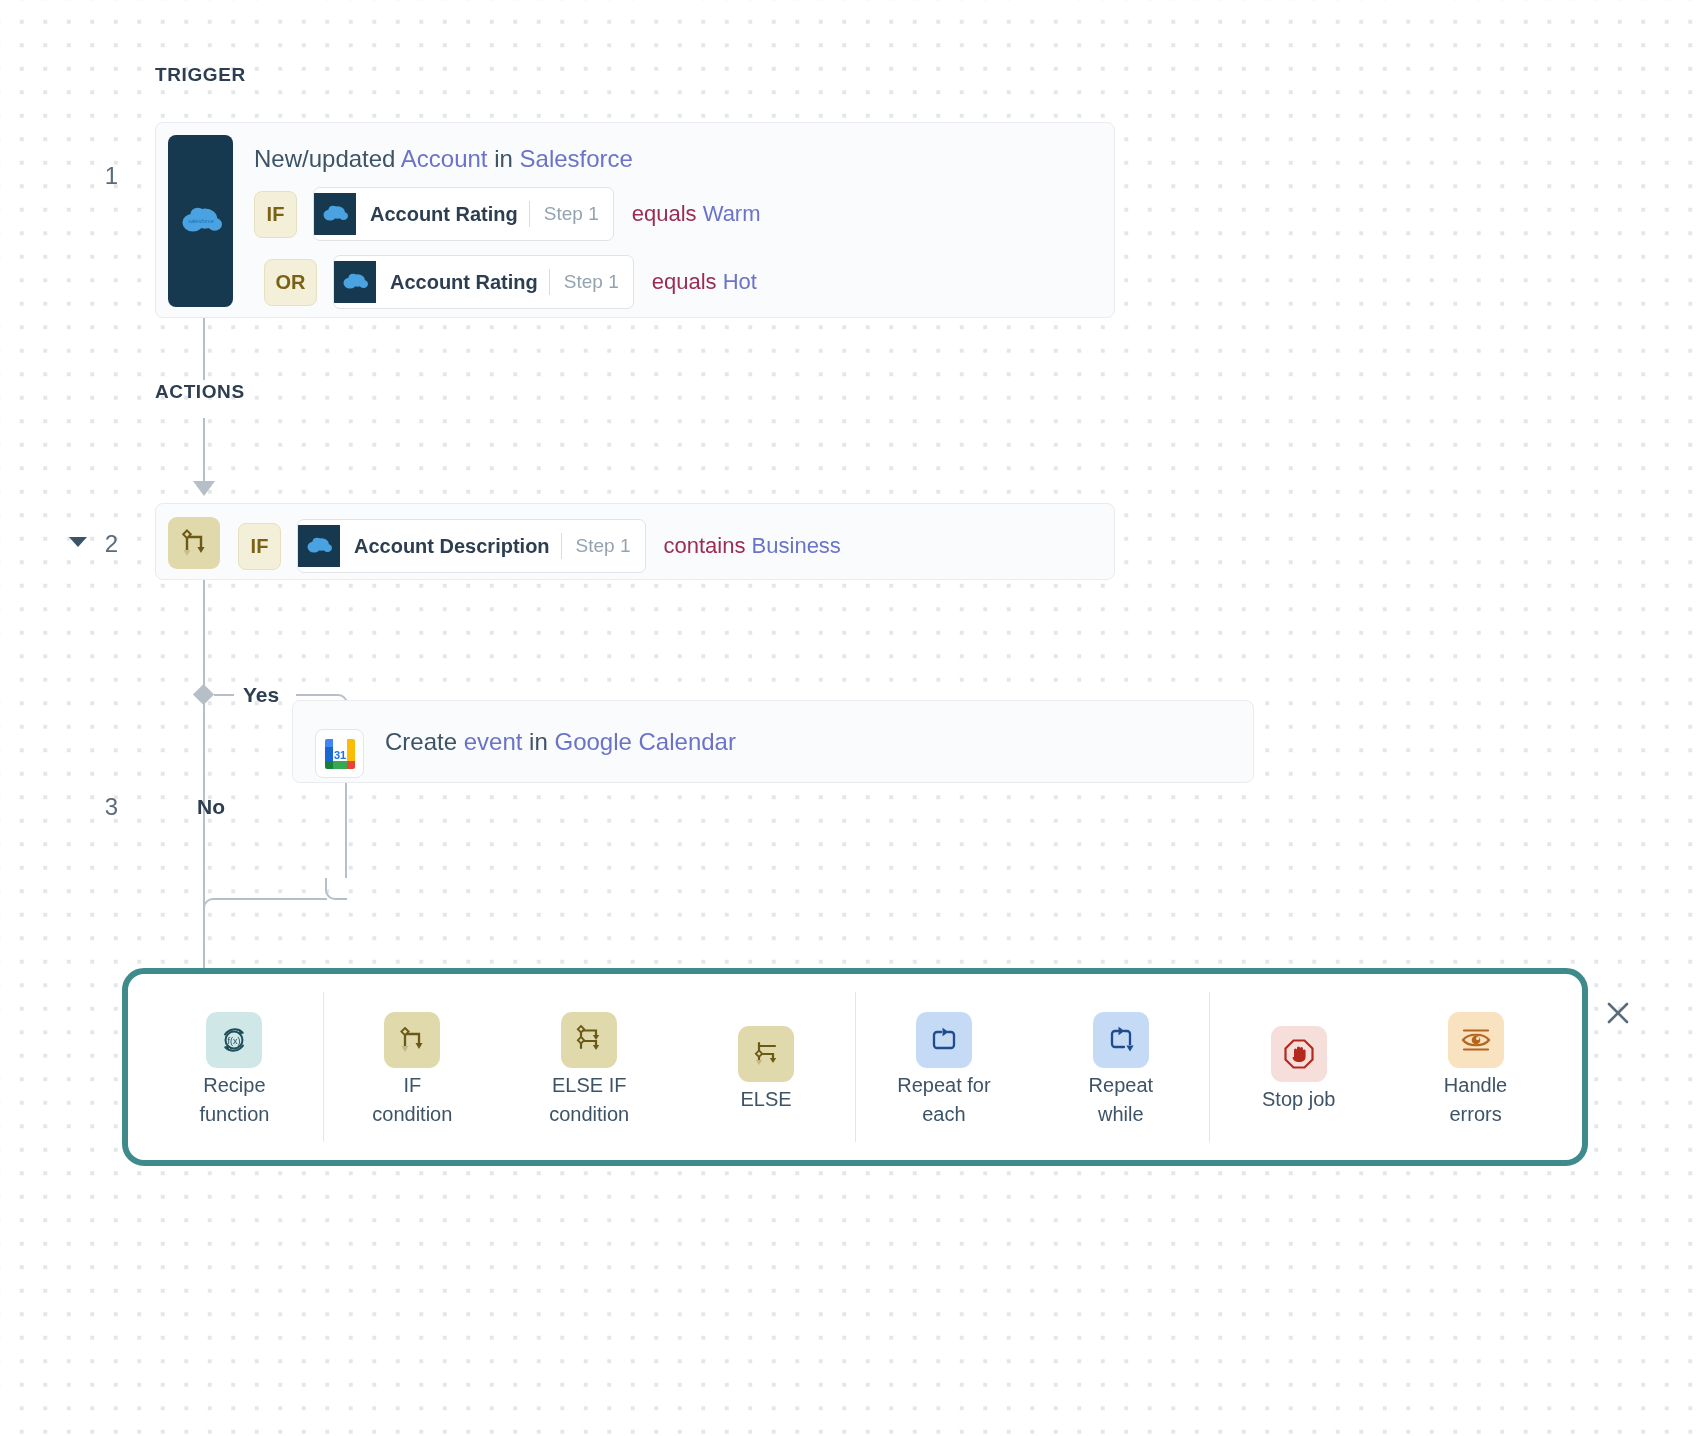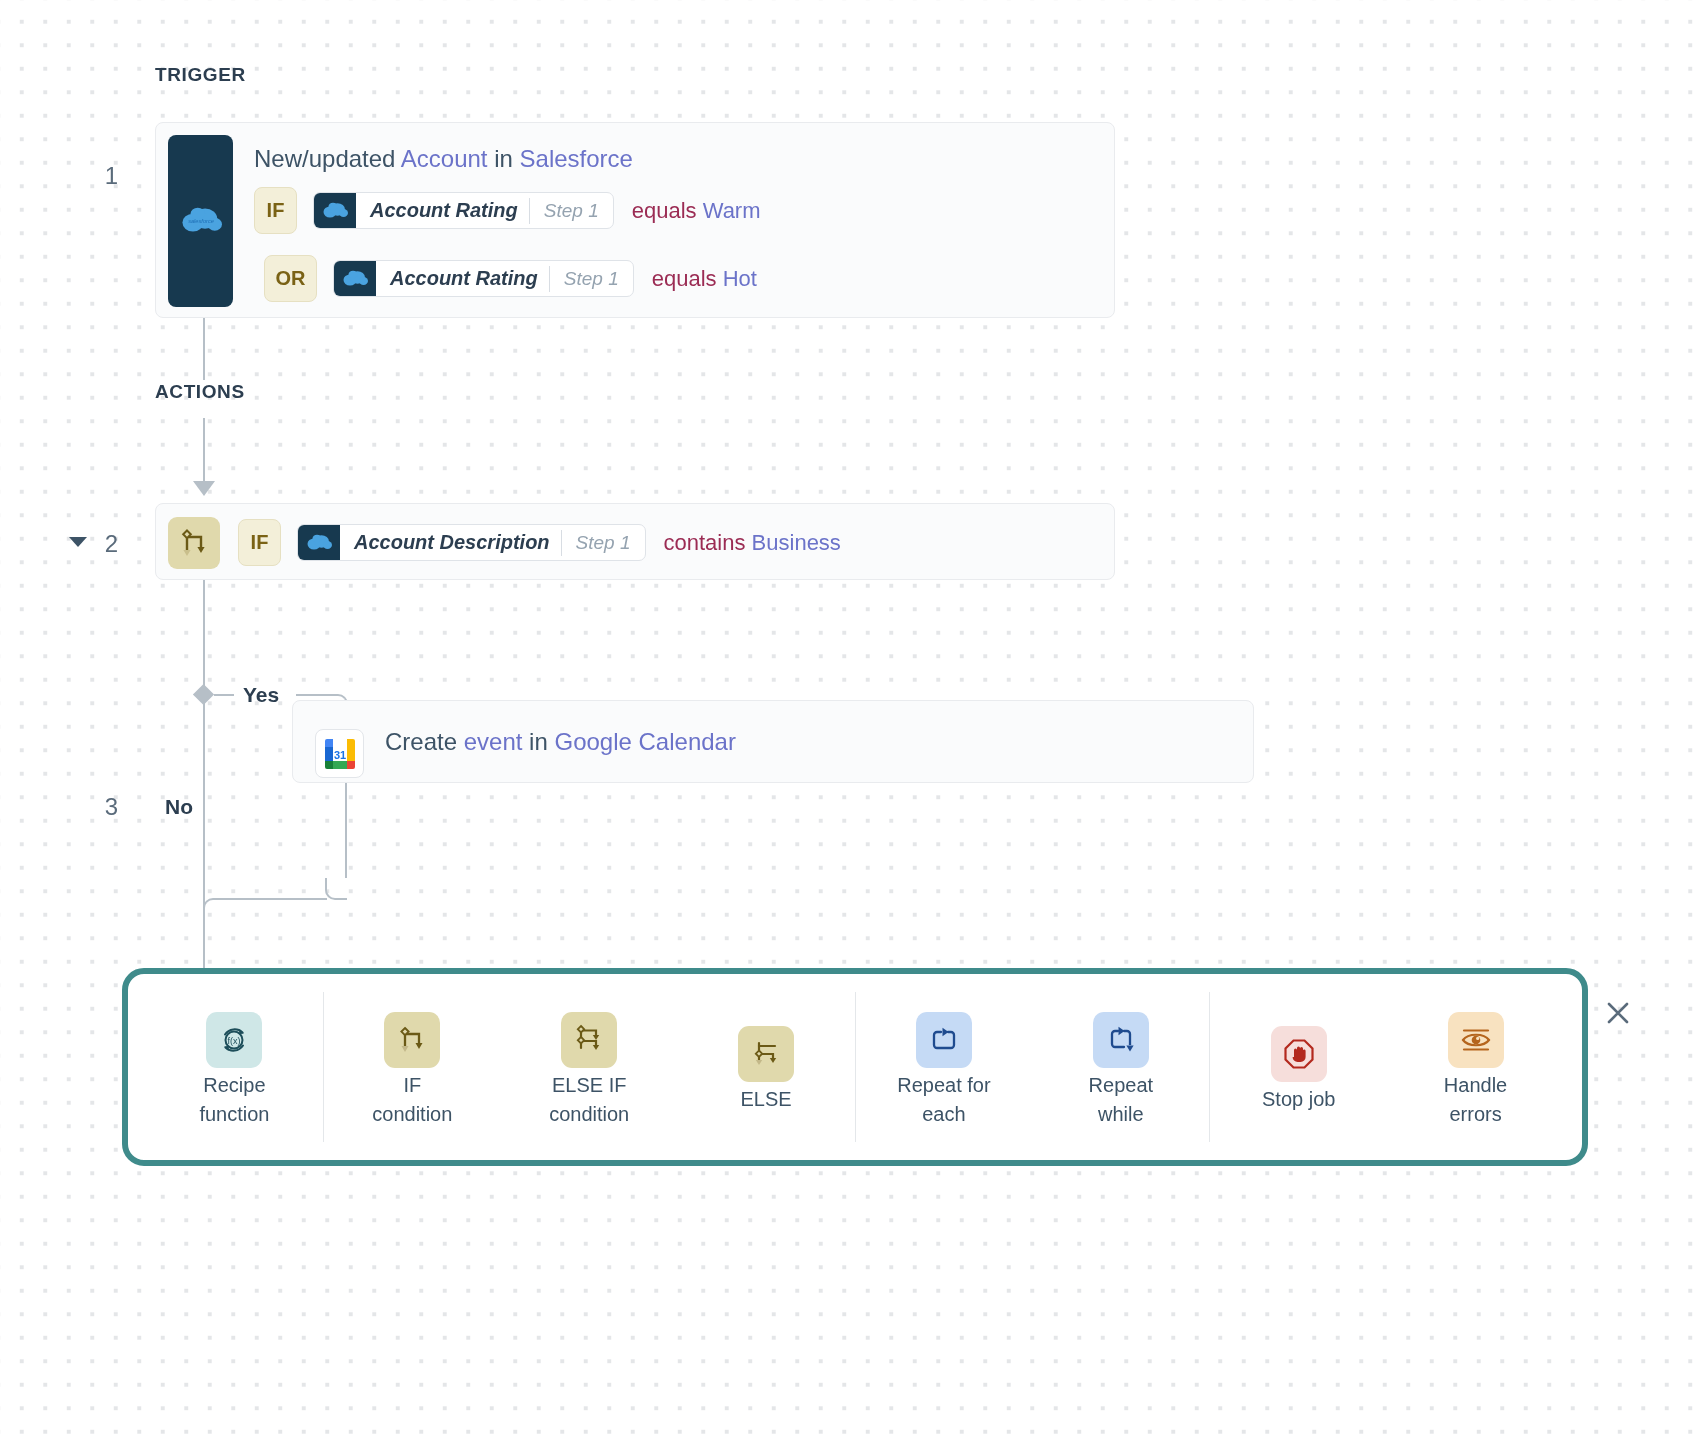--- a/index.html
+++ b/index.html
@@ -84,28 +84,27 @@
     background: #f3efd9;
     border: 1px solid #e6e0c2;
     border-radius: 8px;
     display: flex; align-items: center; justify-content: center;
     font-size: 20px; font-weight: 700; color: #7a6215;
     flex: none;
   }
 
   .pill {
     display: flex; align-items: center;
-    height: 37px;
+    height: 54px;
     background: #ffffff;
     border: 1px solid #dfe3e8;
     border-radius: 7px;
     overflow: hidden;
     margin-left: 16px;
     flex: none;
-    font-style: italic;
   }
   .pill-icon {
     width: 42px; height: 42px;
     background: #17394f;
     display: flex; align-items: center; justify-content: center;
     flex: none;
   }
   .pill-field {
     padding: 0 11px 0 14px;
     font-size: 20px; font-weight: 700; color: #2c3e50;
@@ -369,21 +368,21 @@
   <div class="diamond" style="left:196px; top:687px;"></div>
   <div class="conn conn-h" style="left:214px; top:694px; width:20px;"></div>
   <div class="branch-label" style="left:243px; top:683px;">Yes</div>
   <div class="conn conn-h" style="left:296px; top:694px; width:40px;"></div>
 
   <div class="elbow" style="left:326px; top:694px; width:22px; height:22px;
        border-left:none; border-bottom:none; border-top-right-radius:10px;"></div>
   <div class="conn conn-v" style="left:345px; top:716px; height:30px;"></div>
   <div class="arrowhead" style="left:335px; top:742px;"></div>
 
-  <div class="branch-label" style="left:165px; top:795px;">No</div>
+  <div class="branch-label" style="left:197px; top:795px;">No</div>
 
   <div class="step-num" style="left:88px; top:793px;">3</div>
 
   <div class="card" id="gcal-card">
     <div class="gcal-tile">
       <svg width="36" height="36" viewBox="0 0 36 36">
         <rect x="3" y="3" width="30" height="30" rx="2" fill="#ffffff"></rect>
         <path d="M25 3 h6 a2 2 0 0 1 2 2 v6 h-8 Z" fill="#fbbc04"></path>
         <path d="M25 11 h8 v14 h-8 Z" fill="#fbbc04"></path>
         <path d="M25 25 h8 v6 a2 2 0 0 1 -2 2 h-6 Z" fill="#ea4335"></path>

